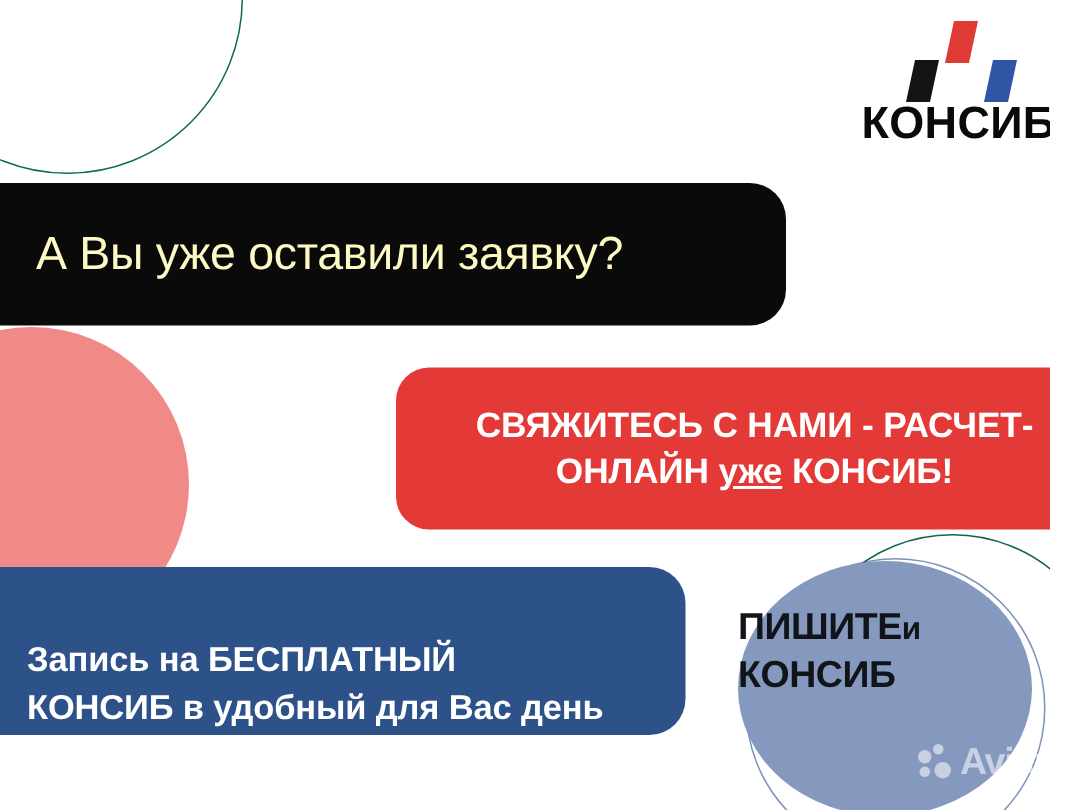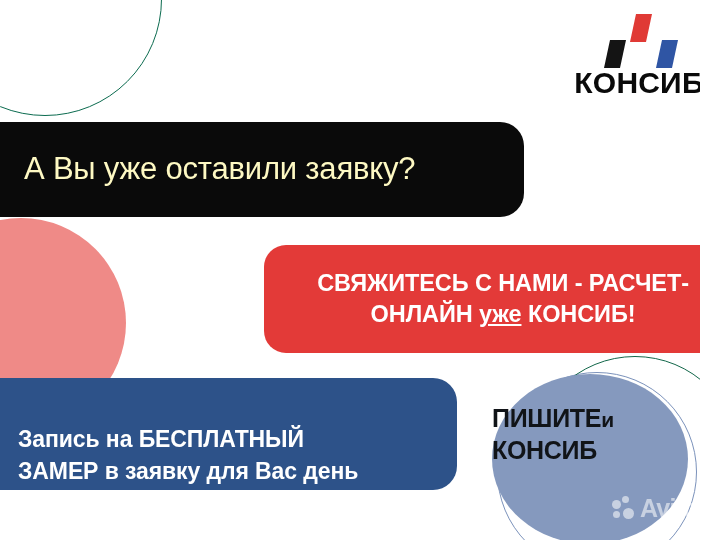--- a/index.html
+++ b/index.html
@@ -243,21 +243,21 @@
       <span>СВЯЖИТЕСЬ С НАМИ - РАСЧЕТ-</span><br>
       <span>ОНЛАЙН</span>
       <span class="soft">уже</span>
       <span>КОНСИБ!</span>
     </div>
   </div>
 
   <div class="banner" id="banner-measure">
     <div class="txt">
       <span>Запись на БЕСПЛАТНЫЙ</span><br>
-      <span>ЗАМЕР в заявку для Вас день</span>
+      <span>КОНСИБ в удобный для Вас день</span>
     </div>
   </div>
 
   <div id="cta-write-call">
     <span>ПИШИТЕ</span><span class="small">и</span><br>
     <span>КОНСИБ</span>
   </div>
 
   <div id="avito-watermark">
     <div class="wm-dot" style="left:0px;  top:4px;  width:9px;  height:9px;"></div>

